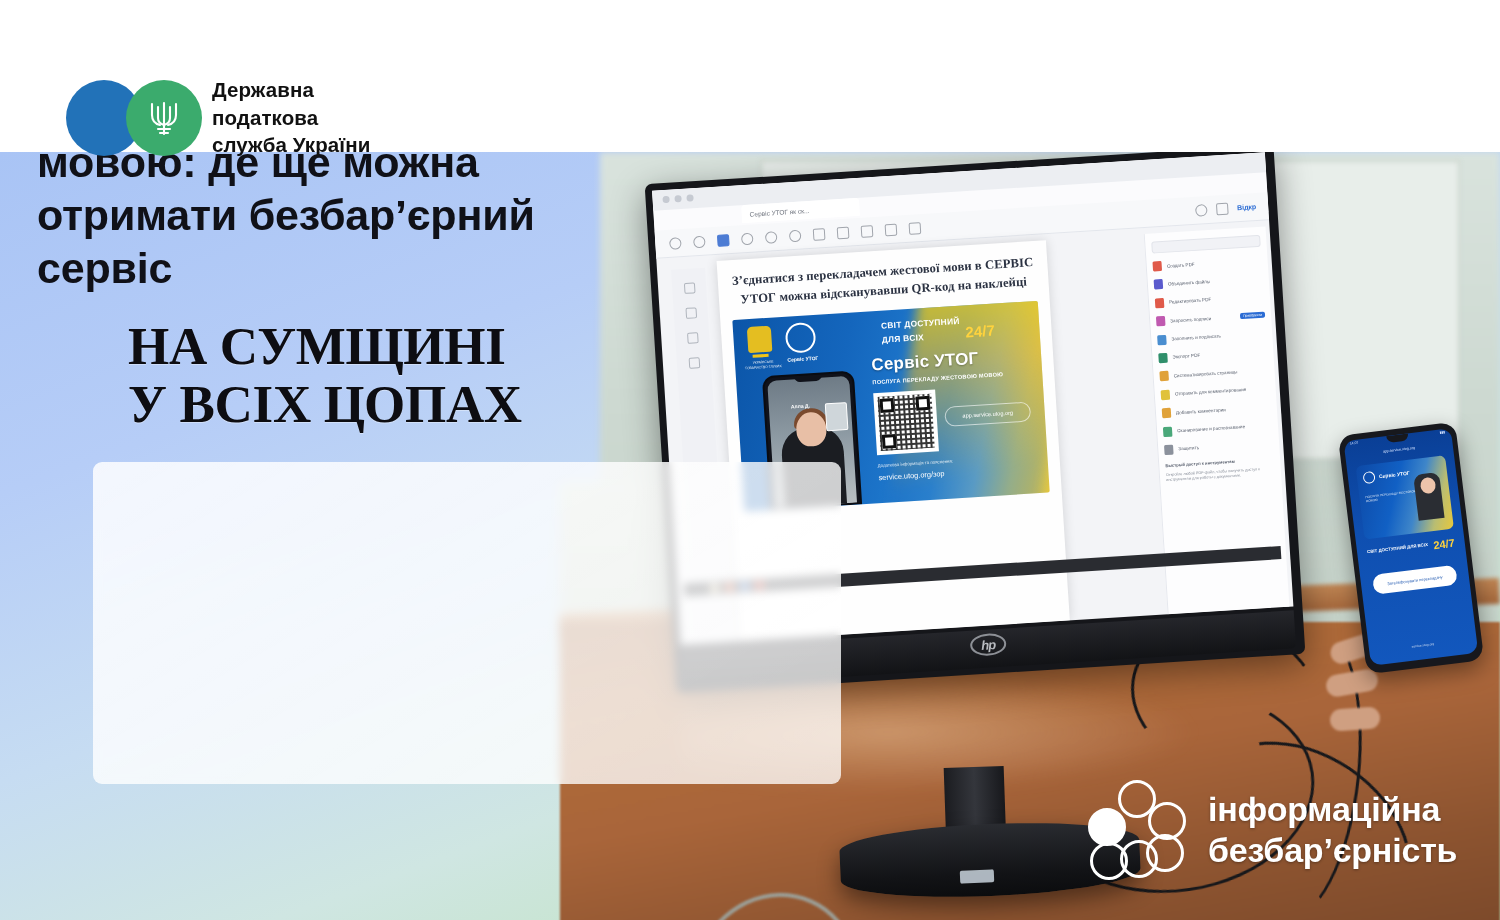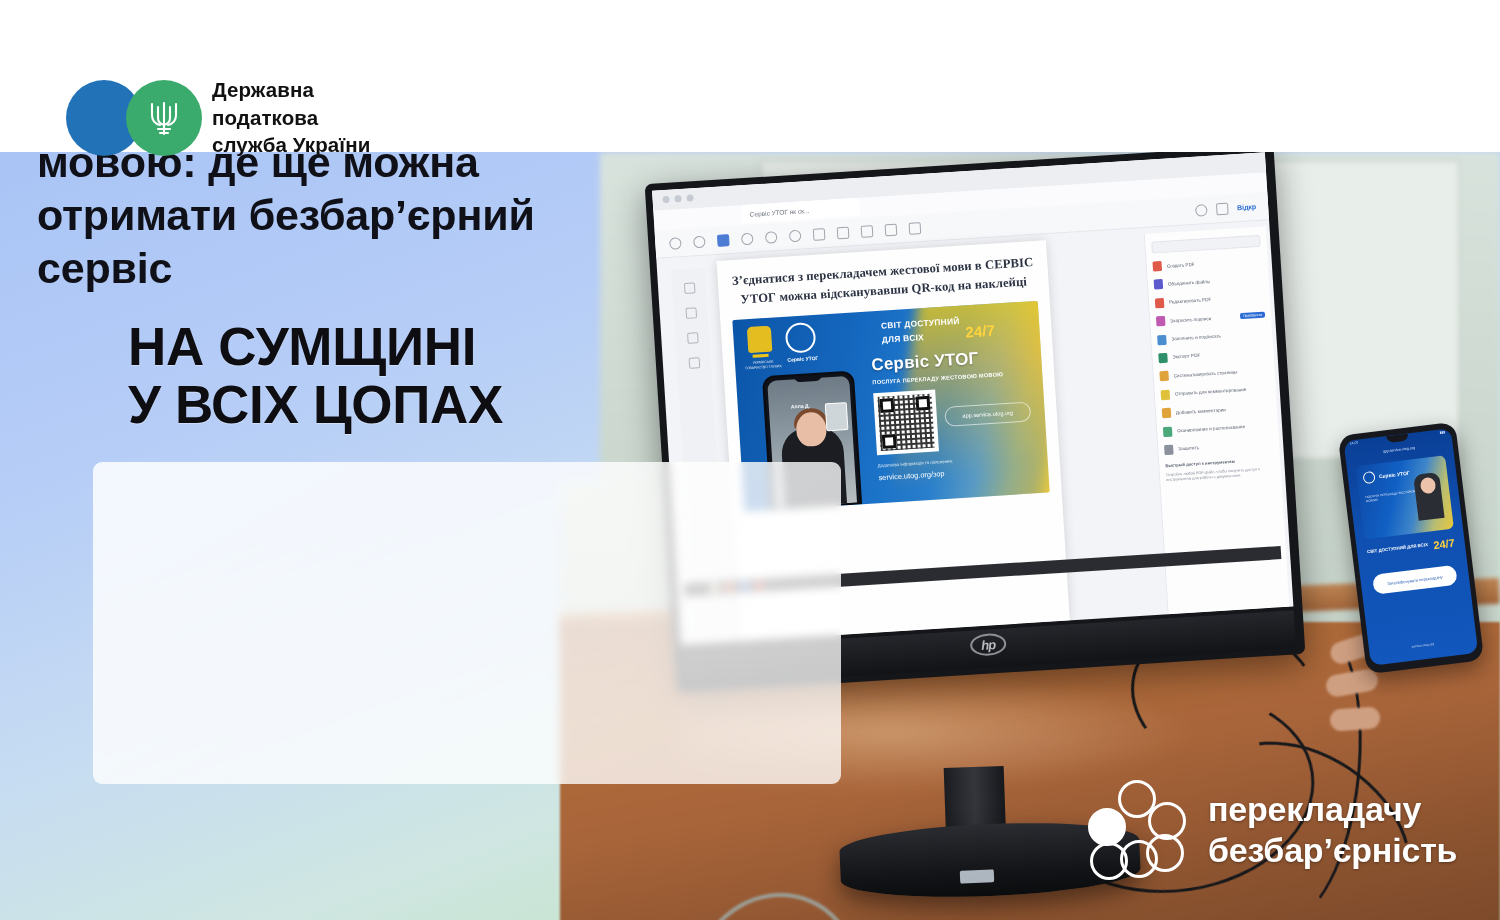--- a/index.html
+++ b/index.html
@@ -275,20 +275,21 @@
     border:4px solid #9b9e96; border-radius:50%; border-color:#9b9e96 transparent transparent #9b9e96;
     transform:rotate(18deg); filter:blur(1.1px);
   }
 
   
   .headline{
     position:absolute; left:128px; top:318px; z-index:30;
     font-weight:bold; font-size:53px; line-height:1.09; color:#0d0d12;
     letter-spacing:-0.3px; white-space:pre-line;
     text-shadow:0 1px 0 rgba(255,255,255,.35);
+    font-family:Liberation Serif, serif;
   }
   .text-card{
     position:absolute; left:93px; top:462px; width:748px; height:322px; z-index:29;
     background:linear-gradient(150deg, rgba(255,255,255,.84) 0%, rgba(255,255,255,.80) 45%, rgba(255,255,255,.76) 100%);
     border-radius:9px;
     -webkit-backdrop-filter:blur(4px); backdrop-filter:blur(4px);
   }
   .card-text{
     position:absolute; left:37px; top:30px; width:690px; z-index:31;
     font-size:43px; line-height:1.23; color:#101118; letter-spacing:-0.2px;
@@ -538,21 +539,21 @@
 
   <div class="bb-logo">
     <div class="bb-dots">
       <span class="bb-dot filled" style="left:0px;  top:30px;"></span>
       <span class="bb-dot" style="left:30px; top:2px;"></span>
       <span class="bb-dot" style="left:60px; top:24px;"></span>
       <span class="bb-dot" style="left:2px;  top:64px;"></span>
       <span class="bb-dot" style="left:32px; top:62px;"></span>
       <span class="bb-dot" style="left:58px; top:56px;"></span>
     </div>
-    <div class="bb-text">перекладачу
+    <div class="bb-text">інформаційна
 безбар’єрність</div>
   </div>
 
   <div class="header-band">
     <div class="logo-wrap">
       <div class="logo-marks">
         <span class="circle-blue"></span>
         <span class="circle-green">
           <svg class="tryzub" viewBox="0 0 34 40">
             <g fill="none" stroke="#ffffff" stroke-width="2.1" stroke-linecap="round">

